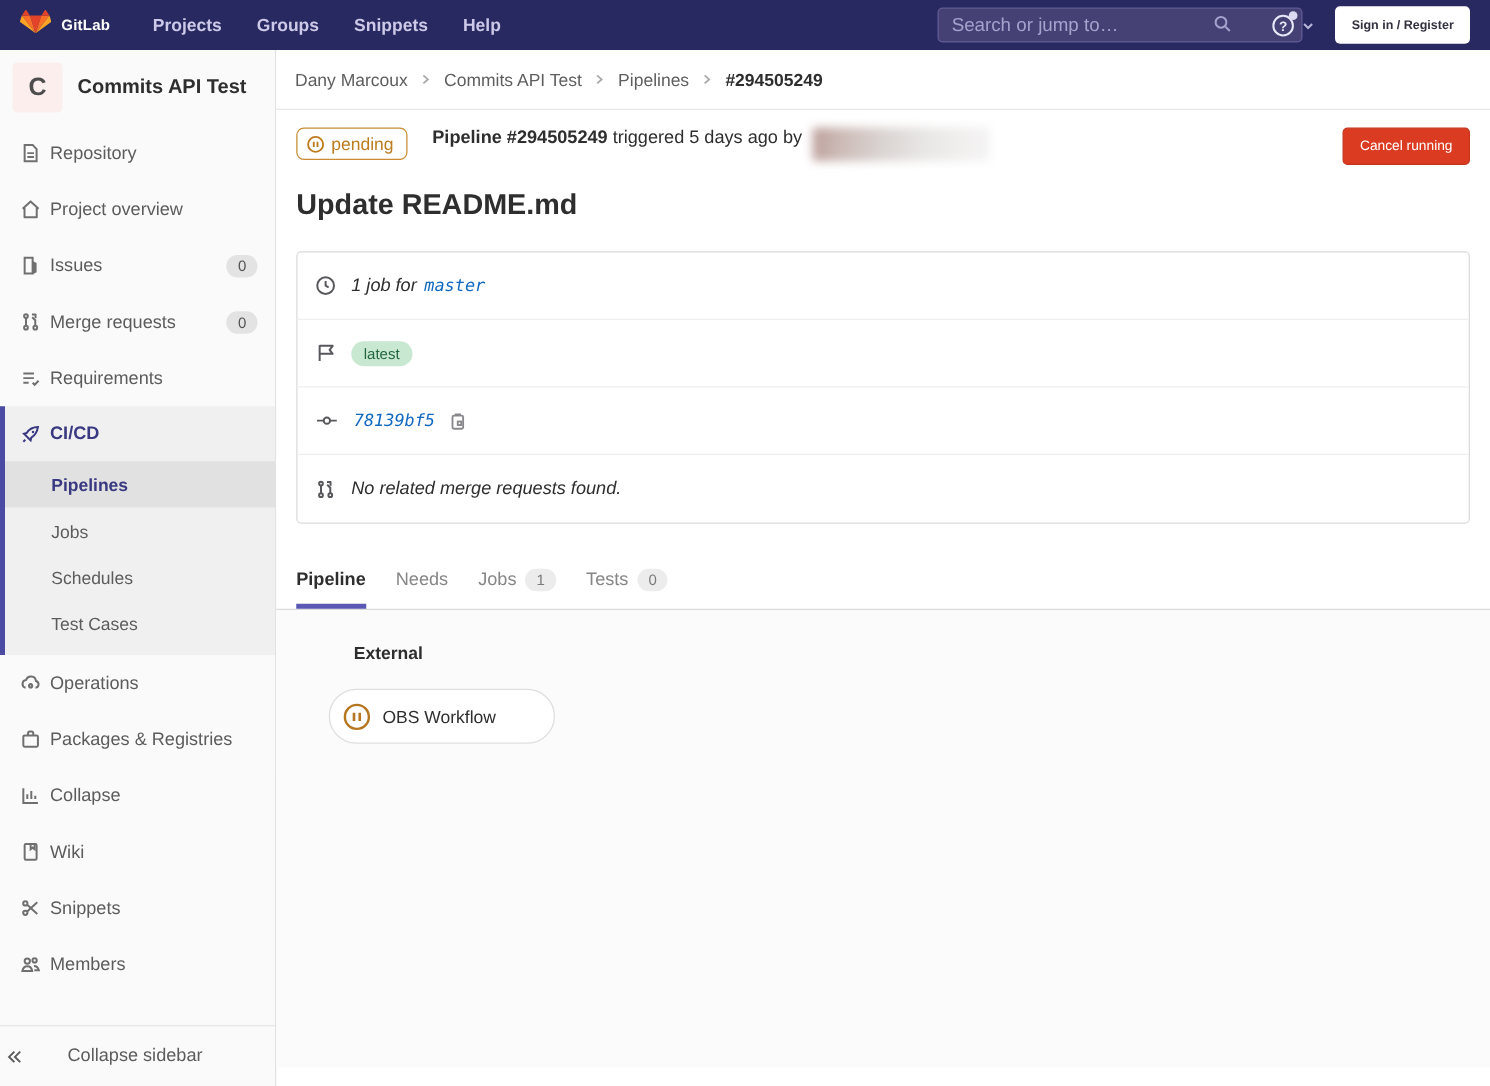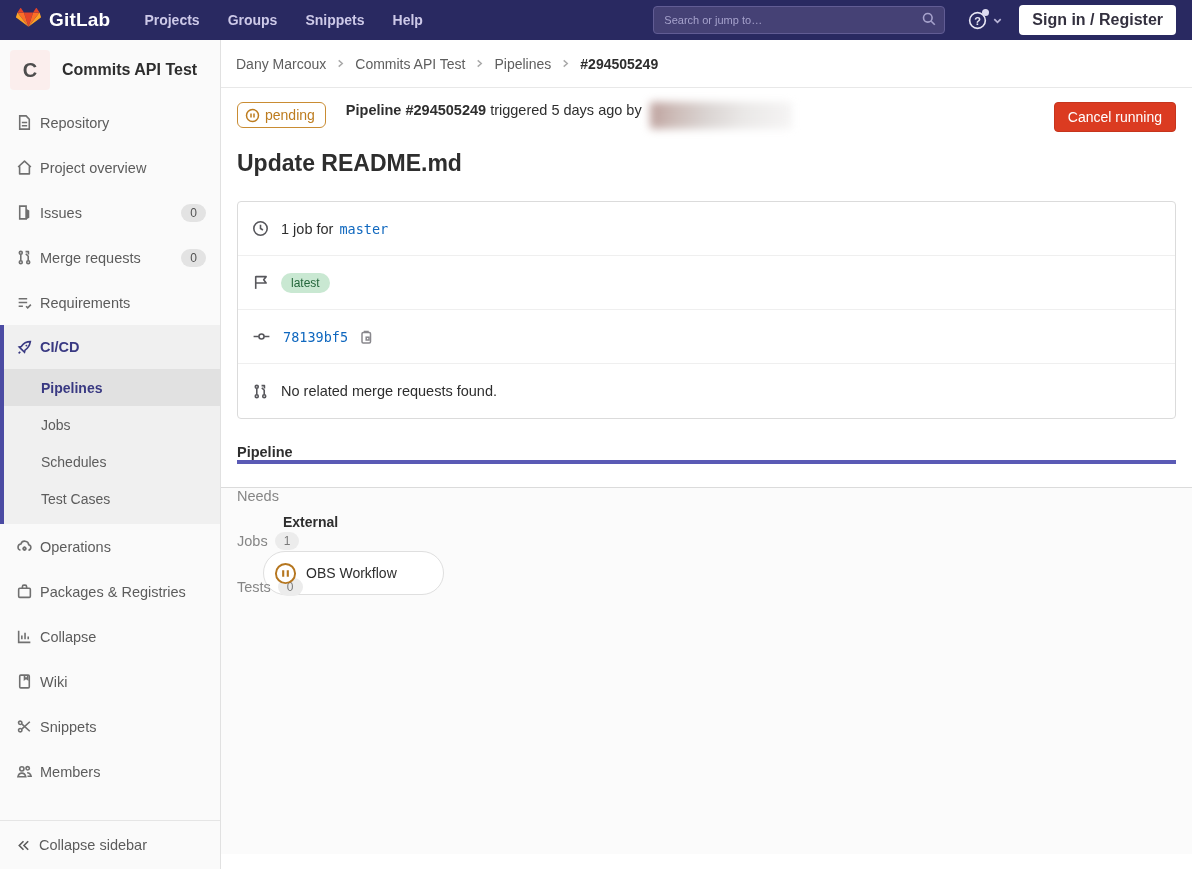--- a/index.html
+++ b/index.html
@@ -3,33 +3,33 @@
 <meta charset="utf-8">
 <style>
   * { margin:0; padding:0; box-sizing:border-box; }
   html,body { width:1192px; height:869px; overflow:hidden;
     font-family:"Liberation Sans", sans-serif; background:#fff; color:#2e2e2e; }
 
   
   .navbar { position:absolute; top:0; left:0; width:1192px; height:40px;
     background:#292961; display:flex; align-items:center; padding:0 16px; z-index:10; }
   .logo { display:flex; align-items:center; gap:8px; cursor:pointer; }
-  .logo-text { color:#fff; font-size:19px; font-weight:700; letter-spacing:.2px; }
+  .logo-text { color:#fff; font-size:12px; font-weight:700; letter-spacing:.2px; }
   .nav-links { display:flex; align-items:center; gap:28px; margin-left:34px; }
   .nav-link { color:#cdc9e8; font-size:14px; font-weight:600; cursor:pointer; }
   .nav-right { margin-left:auto; display:flex; align-items:center; }
   .searchbox { position:relative; width:292px; height:28px; }
   .searchbox input { width:100%; height:100%; background:#454175; border:1px solid #615c94;
-    border-radius:4px; color:#fff; font-size:11px; padding:0 32px 0 10px;
-    font-family:"Liberation Sans", sans-serif; }
+    border-radius:4px; color:#fff; font-size:15px; padding:0 32px 0 10px;
+    font-family:"Liberation Sans", sans-serif;margin-left:48px; }
   .searchbox input::placeholder { color:#a6a2cc; }
   .searchbox .mag { position:absolute; right:8px; top:5px; }
   .help-cluster { display:flex; align-items:center; margin:0 16px 0 22px; cursor:pointer; position:relative; }
   .help-dot { position:absolute; top:-1px; left:15px; width:7px; height:7px; border-radius:50%; background:#dcdaf0; }
-  .signin-btn { background:#fff; color:#33303f; font-size:16px; font-weight:600; border:none;
+  .signin-btn { background:#fff; color:#33303f; font-size:10px; font-weight:600; border:none;
     border-radius:4px; height:30px; padding:0 13px; cursor:pointer; font-family:"Liberation Sans", sans-serif; }
 
   
   .sidebar { position:absolute; top:40px; left:0; width:221px; height:829px;
     background:#fafafa; border-right:1px solid #e1e1e1; }
   .ctx-header { display:flex; align-items:center; padding:10px; cursor:pointer; }
   .ctx-avatar { width:40px; height:40px; border-radius:4px; background:#fbeeed;
     display:flex; align-items:center; justify-content:center;
     font-size:20px; font-weight:600; color:#4d4d4d; }
   .ctx-title { margin-left:12px; font-size:16px; font-weight:700; color:#2e2e2e; }
@@ -40,60 +40,60 @@
   .count-badge { margin-left:auto; background:#e3e3e3; color:#525252; font-size:12px;
     border-radius:10px; padding:2px 9px; }
   .active-section { background:#f0f0f0; border-left:4px solid #4b4ba3; padding-bottom:7px; }
   .active-section .nav-item { padding-left:12px; height:44px; }
   .active-section .nav-item .lbl { color:#393982; font-weight:700; }
   .active-section .nav-item .i { color:#393982; }
   .sub-item { height:37px; display:flex; align-items:center; padding-left:37px;
     color:#5c5c5c; font-size:14px; cursor:pointer; }
   .sub-item.active { background:#e1e1e1; color:#393982; font-weight:700; }
   .collapse-row { position:absolute; bottom:0; left:0; width:220px; height:49px;
-    border-top:1px solid #e5e5e5; display:flex; align-items:center; padding-left:16px;
-    color:#5c5c5c; font-size:14.5px; cursor:pointer; background:#fafafa; }
+    border-top:1px solid #e5e5e5; display:flex; align-items:center; padding-left:4px;
+    color:#5c5c5c; font-size:14.5px; cursor:pointer; background:#fafafa;gap:27px; }
   .collapse-row .lbl { margin-left:8px; }
 
   
   .content { position:absolute; top:40px; left:221px; width:971px; height:582px; background:#fff; }
   .breadcrumbs { height:48px; display:flex; align-items:center; padding-left:15px;
     border-bottom:1px solid #e8e8e8; font-size:14px; color:#5e5e5e; }
   .crumb { cursor:pointer; }
   .crumb-sep { margin:0 10px; color:#a9a9a9; display:flex; align-items:center; }
   .crumb-current { font-weight:700; color:#2e2e2e; }
 
   .banner { margin-top:14px; padding:0 16px; display:flex; height:30px; }
   .status-badge { display:inline-flex; align-items:center; gap:5px; color:#bd7c1f;
     border:1px solid #c98c33; border-radius:6px; height:26px; padding:0 10px 0 7px;
     font-size:14px; cursor:pointer; background:#fff; }
   .banner-text { margin-left:20px; font-size:14.5px; color:#2e2e2e; }
   .banner-text b { font-weight:700; }
   .blur-user { margin-left:8px; width:142px; height:27px; border-radius:3px; cursor:pointer;
     background:linear-gradient(100deg,#bda09c 0%,#cdbcb8 18%,#dad4d2 40%,#eae8e7 65%,#f6f5f5 100%);
     filter:blur(4px); }
   .cancel-btn { margin-left:auto; background:#db3b21; color:#fff; border:1px solid #c6351d;
-    border-radius:4px; height:30px; padding:0 13px; font-size:14px; cursor:pointer;
+    border-radius:4px; height:30px; padding:0 13px; font-size:11px; cursor:pointer;
     font-family:"Liberation Sans", sans-serif; }
 
   .page-title { margin:18px 16px 24px; font-size:23px; font-weight:700; color:#2e2e2e; }
 
   .info-box { margin:0 16px; border:1px solid #dbdbdb; border-radius:4px; }
   .info-row { height:54px; display:flex; align-items:center; padding:0 14px;
     border-bottom:1px solid #efefef; font-size:14.5px; color:#2e2e2e; }
   .info-row:last-child { border-bottom:none; }
   .info-row .i { color:#57575c; flex:0 0 auto; }
-  .info-row .txt { margin-left:12px; display:flex; align-items:center; gap:6px; }
+  .info-row .txt { margin-left:12px; display:flex; align-items:center; gap:6px;font-style:italic; }
   .mono-link { font-family:"DejaVu Sans Mono", monospace; font-size:13.5px; color:#1068bf; cursor:pointer; }
   .latest-pill { background:#c9e8d2; color:#24663b; font-size:12px; border-radius:10px;
     padding:3px 10px; margin-left:12px; }
   .copy-btn { margin-left:10px; color:#89888d; cursor:pointer; display:flex; background:none; border:none; }
 
   .tabs { margin-top:25px; padding:0 16px; display:flex; gap:24px;
-    border-bottom:1px solid #dbdbdb; height:44px;flex-direction:column; }
+    border-bottom:1px solid #dbdbdb; height:44px; }
   .tab { display:flex; align-items:center; gap:7px; font-size:14.5px; color:#868686;
     border-bottom:4px solid transparent; cursor:pointer; padding-bottom:0; }
   .tab.active { color:#2e2e2e; font-weight:700; border-bottom-color:#5a5ab5; }
   .tab-badge { background:#ececec; color:#7a7a7a; font-size:12px; font-weight:400;
     border-radius:10px; padding:2px 9px; }
 
   .graph-area { height:366px; background:#fbfbfb; }
   .stage-name { padding-top:26px; margin-left:62px; font-size:14px; font-weight:700; color:#2e2e2e; }
   .job-pill { margin:21px 0 0 42px; width:181px; height:44px; border:1px solid #dfdfdf;
     border-radius:22px; background:#fff; display:flex; align-items:center; padding-left:10px;

